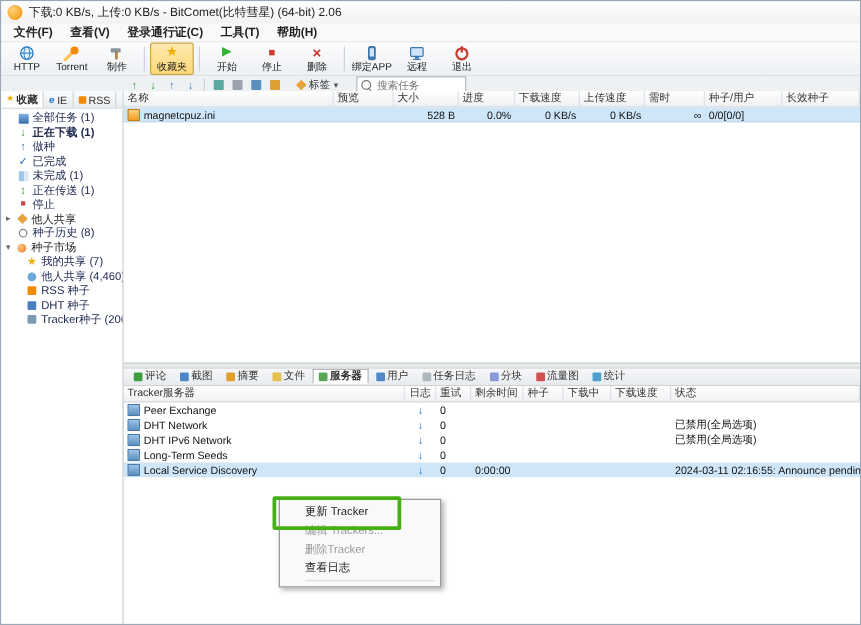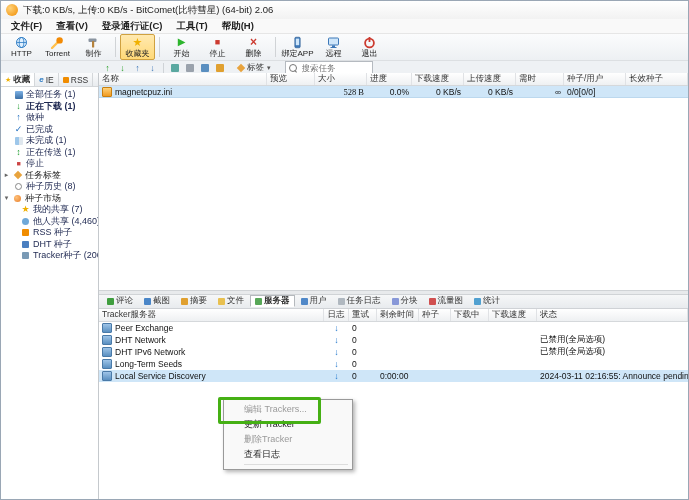--- a/index.html
+++ b/index.html
@@ -88,21 +88,21 @@
   .srow{height:12px;display:flex;align-items:center;font-size:8.5px;flex:0 0 auto;cursor:default;}
   .srow.sel{background:var(--selection-blue,#cfe6f8);}
   .scell{padding:0 3px;overflow:hidden;white-space:nowrap;display:flex;align-items:center;gap:3px;box-sizing:border-box;}
   .srv-ic{width:8px;height:8px;background:linear-gradient(#9ec4e8,#5a8fc0);border:1px solid #4a7aa8;
           border-radius:1px;flex:0 0 auto;}
   .file-ic{width:8px;height:8px;background:linear-gradient(#ffd27a,#f09a20);border:1px solid #c87f10;
            border-radius:1px;flex:0 0 auto;}
   .log-arrow{color:#2277cc;font-weight:bold;font-size:9px;line-height:1;}
   .bottomfill{flex:1;background:#fff;}
   
-  .c-name{width:168px;}.c-prev{width:48px;}.c-size{width:52px;font-family:Liberation Serif, serif;}.c-prog{width:45px;}
+  .c-name{width:168px;}.c-prev{width:48px;}.c-size{width:52px;}.c-prog{width:45px;}
   .c-dspd{width:52px;}.c-uspd{width:52px;}.c-eta{width:48px;}.c-seeds{width:62px;}.c-lt{flex:1;}
   
   .s-name{width:225px;}.s-log{width:25px;justify-content:center;}.s-retry{width:28px;}
   .s-tleft{width:42px;}.s-seeds{width:32px;}.s-dl{width:38px;}.s-dspd{width:48px;}.s-status{flex:1;}
   
   .context-menu{position:absolute;left:222px;top:398px;width:124px;background:#f9f9f9;
                 border:1px solid #999;box-shadow:2px 2px 4px rgba(0,0,0,.3);padding:2px;z-index:10;}
   .menu-row{height:15px;display:flex;align-items:center;padding:0 6px 0 18px;font-size:9px;color:#222;cursor:default;}
   .menu-row.disabled{color:#9a9a9a;}
   .menu-sep{height:1px;background:#ddd;margin:2px 2px 2px 18px;}
@@ -283,21 +283,21 @@
         </div>
         <div class="titem">
           <span class="ticon g" style="color:#cc4444;font-size:7px;">■</span>
           <span class="tlabel">停止</span>
         </div>
         <div class="titem section">
           <span class="exp">▸</span>
           <span class="ticon">
               <span class="diam"></span>
             </span>
-          <span class="tlabel">任务标签</span>
+          <span class="tlabel">他人共享</span>
         </div>
         <div class="titem">
           <span class="ticon">
               <span class="circ" style="border:1.5px solid #888;box-sizing:border-box;"></span>
             </span>
           <span class="tlabel">种子历史 (8)</span>
         </div>
         <div class="titem section">
           <span class="exp">▾</span>
           <span class="ticon">
@@ -497,22 +497,22 @@
         <div class="scell s-dl"></div>
         <div class="scell s-dspd"></div>
         <div class="scell s-status">2024-03-11 02:16:55: Announce pending</div>
       </div>
 
       <div class="bottomfill"></div>
     </div>
   </div>
 
   <div class="context-menu">
+    <div class="menu-row">更新 Tracker</div>
     <div class="menu-row disabled">编辑 Trackers...</div>
-    <div class="menu-row">更新 Tracker</div>
     <div class="menu-row disabled">删除Tracker</div>
     <div class="menu-row">查看日志</div>
     <div class="menu-sep"></div>
   </div>
 
   <div class="annotation-box"></div>
 
 </div>
 
 </body></html>

